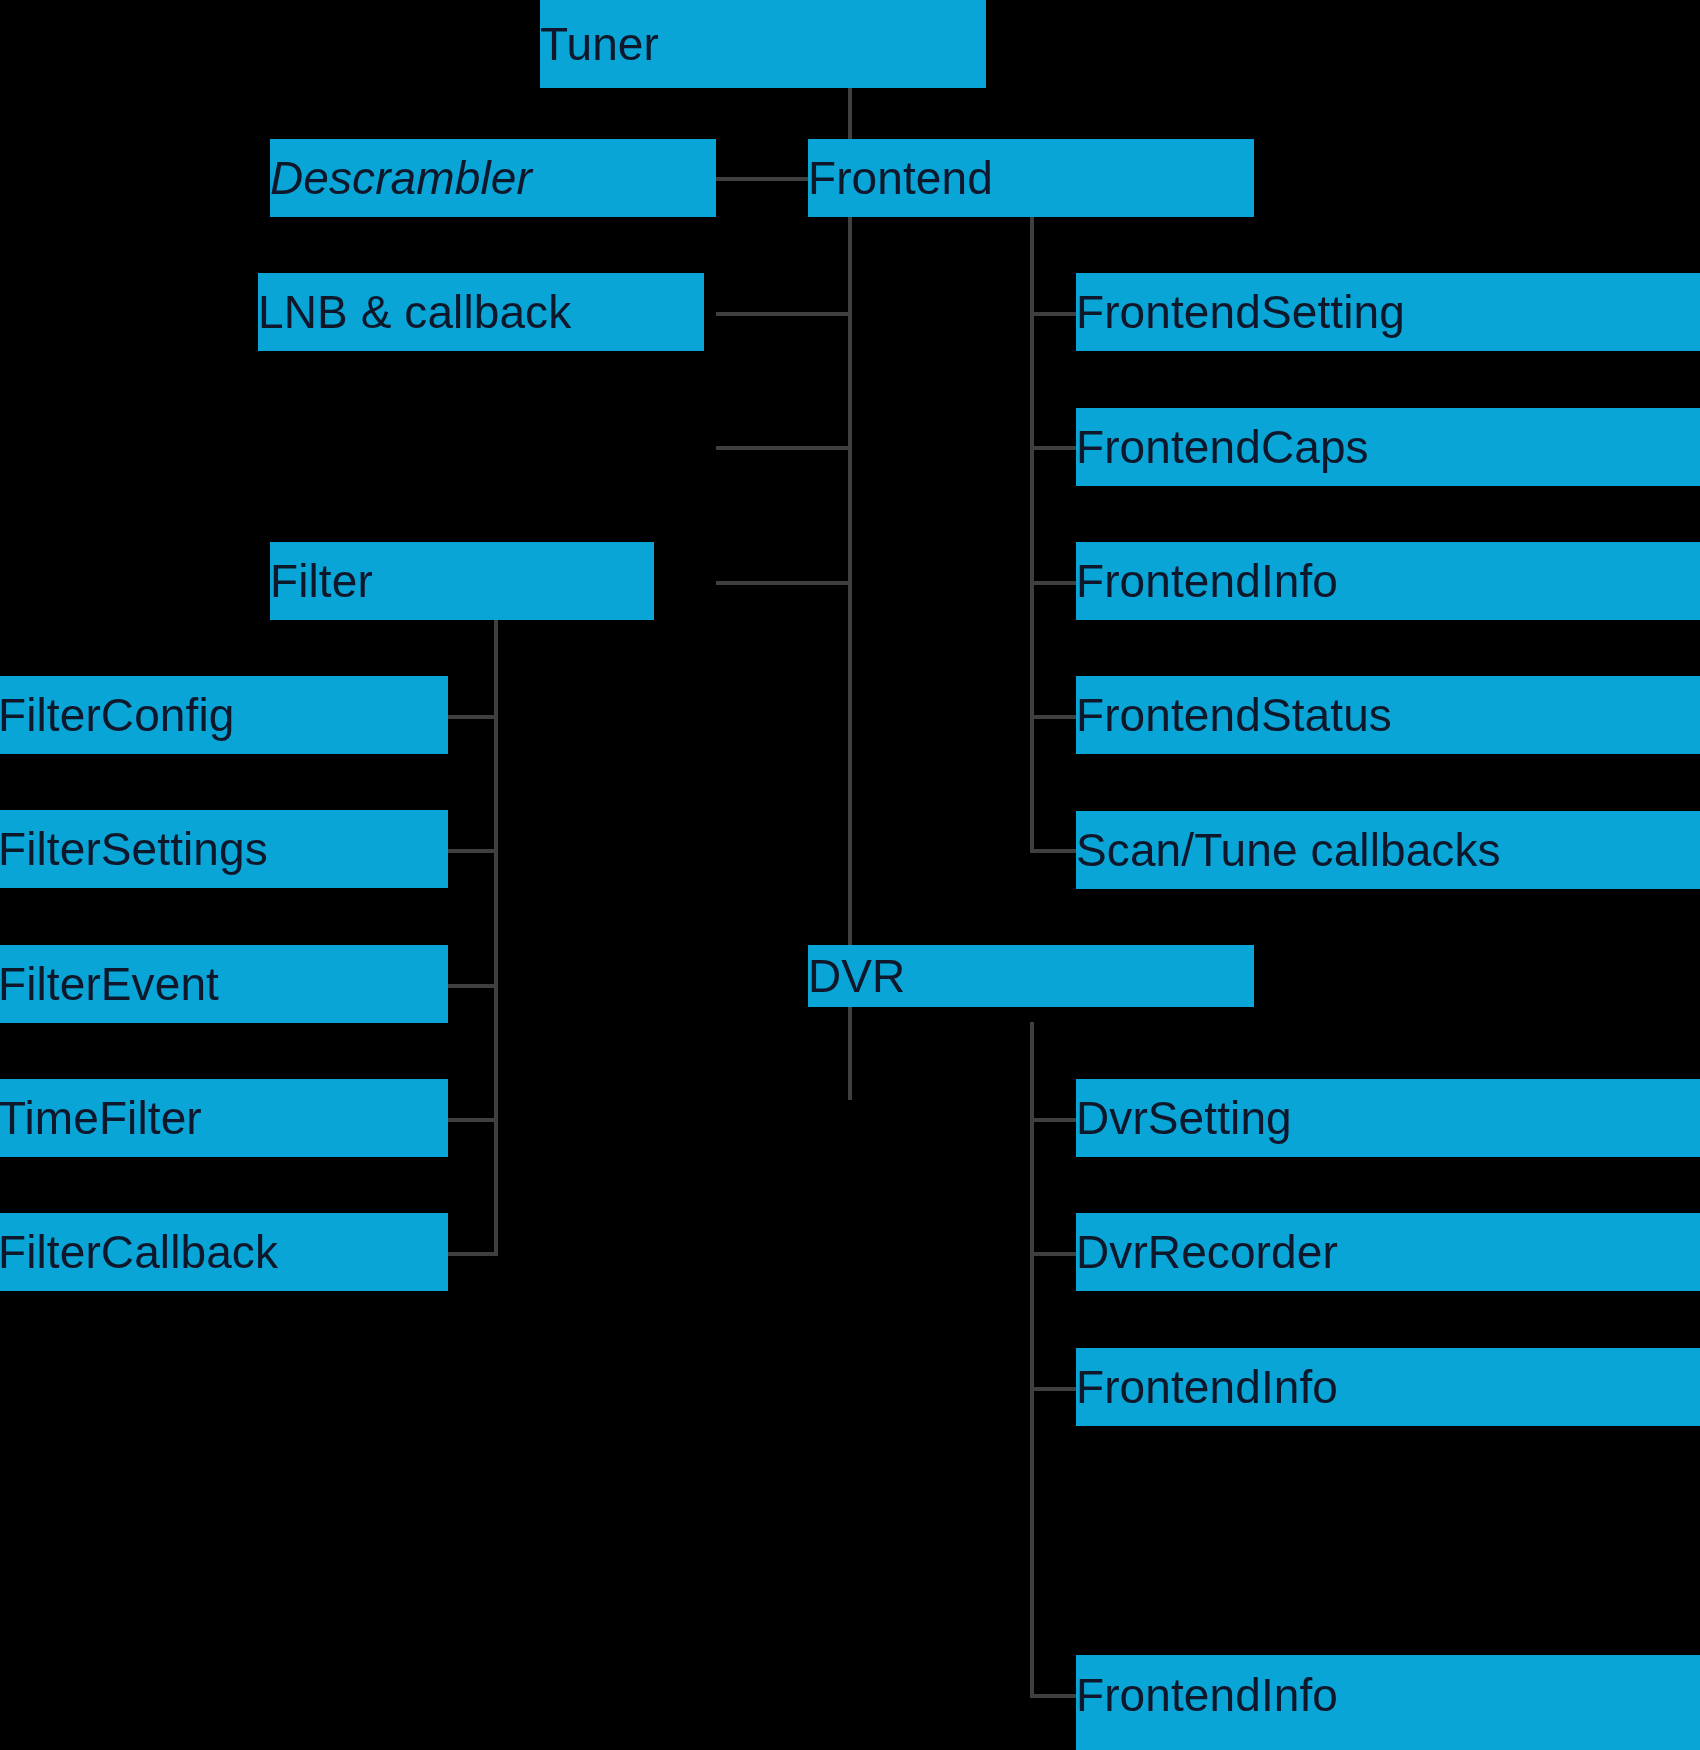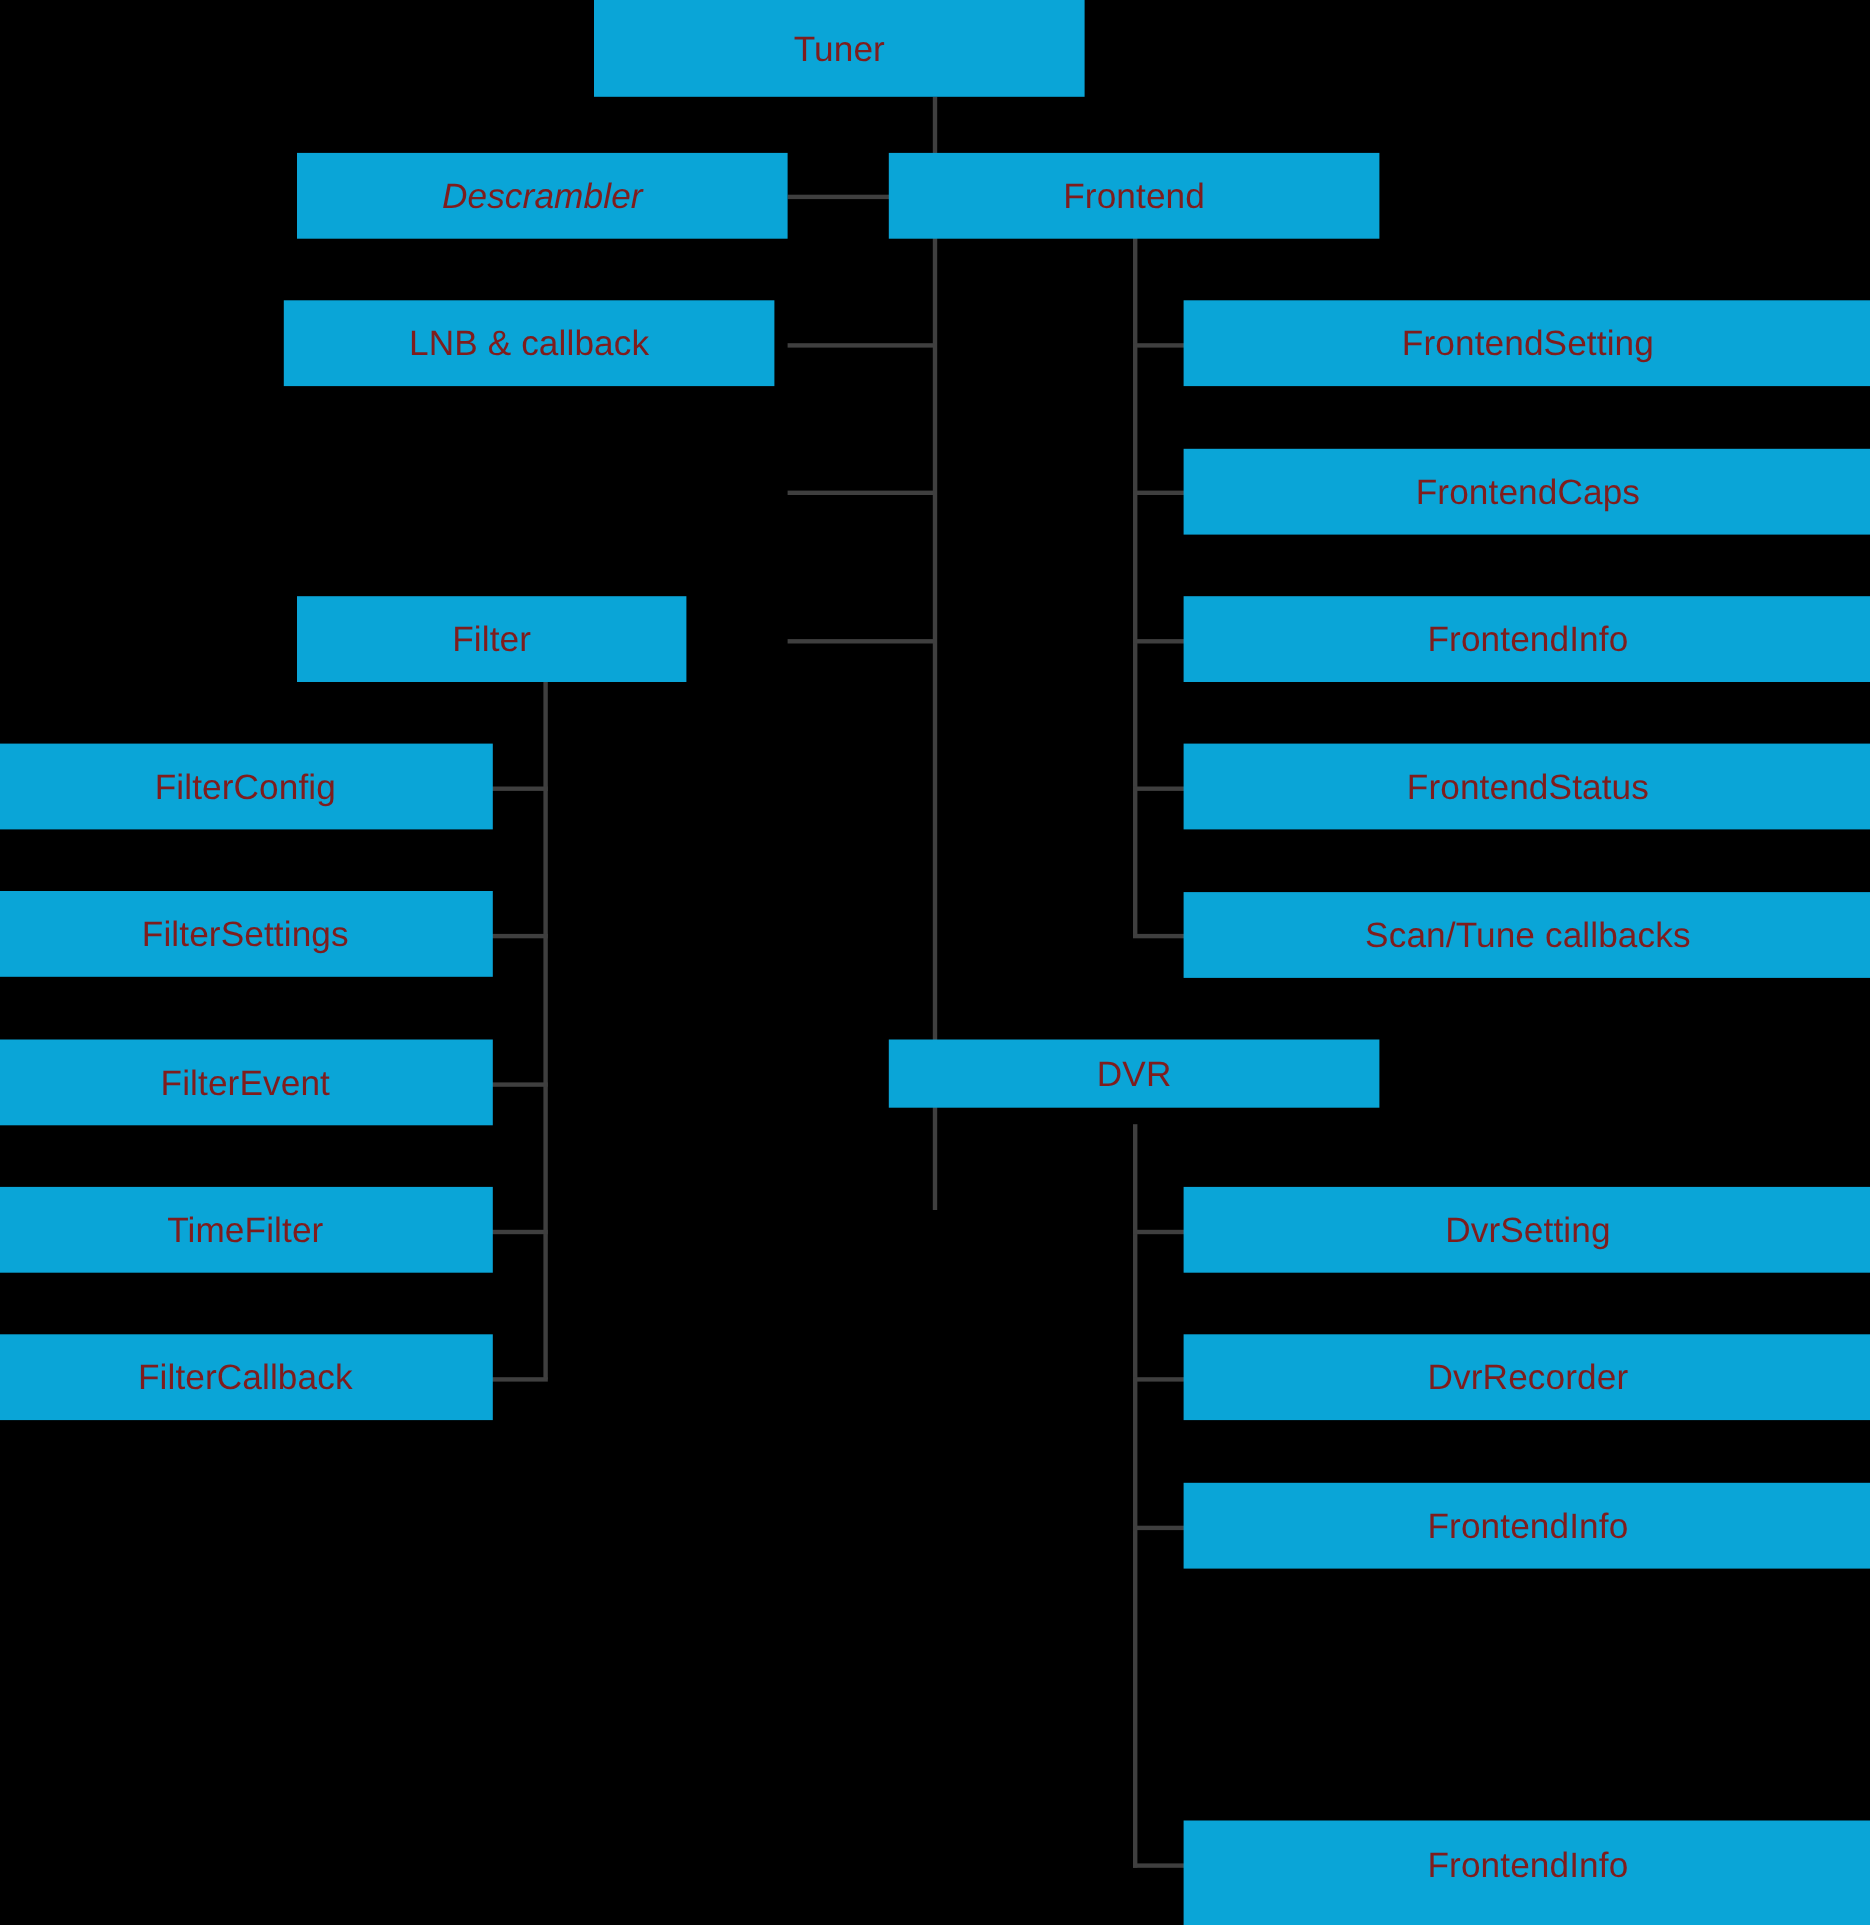--- a/index.html
+++ b/index.html
@@ -13,25 +13,24 @@
     width: 1700px;
     height: 1750px;
     background: #000000;
     overflow: hidden;
     font-family: "Liberation Sans", "DejaVu Sans", sans-serif;
   }
   .node {
     position: absolute;
     box-sizing: border-box;
     background: #0aa5d7;
-    color: #7f1d1d;
+    color: #0f172a;
     display: flex;
     align-items: center;
-    justify-content: center;
-    font-size: 32px;
+    font-size: 46px;
     font-weight: 400;
     line-height: 1;
     letter-spacing: 0.1px;
     white-space: nowrap;
     z-index: 2;
   }
   .node-label {
     display: block;
   }
   .conn {
@@ -87,21 +86,21 @@
 
   <div class="node" style="left:270px; top:139px; width:446px; height:78px;font-style:italic;">
     <span class="node-label">Descrambler</span>
   </div>
 
   <div class="node" style="left:258px; top:273px; width:446px; height:78px;">
     <span class="node-label">LNB &amp; callback</span>
   </div>
 
 
-  <div class="node" style="left:270px; top:542px; width:354px; height:78px;">
+  <div class="node" style="left:270px; top:542px; width:384px; height:78px;">
     <span class="node-label">Filter</span>
   </div>
 
   <div class="node" style="left:-2px; top:676px; width:450px; height:78px;">
     <span class="node-label">FilterConfig</span>
   </div>
 
   <div class="node" style="left:-2px; top:810px; width:450px; height:78px;">
     <span class="node-label">FilterSettings</span>
   </div>

